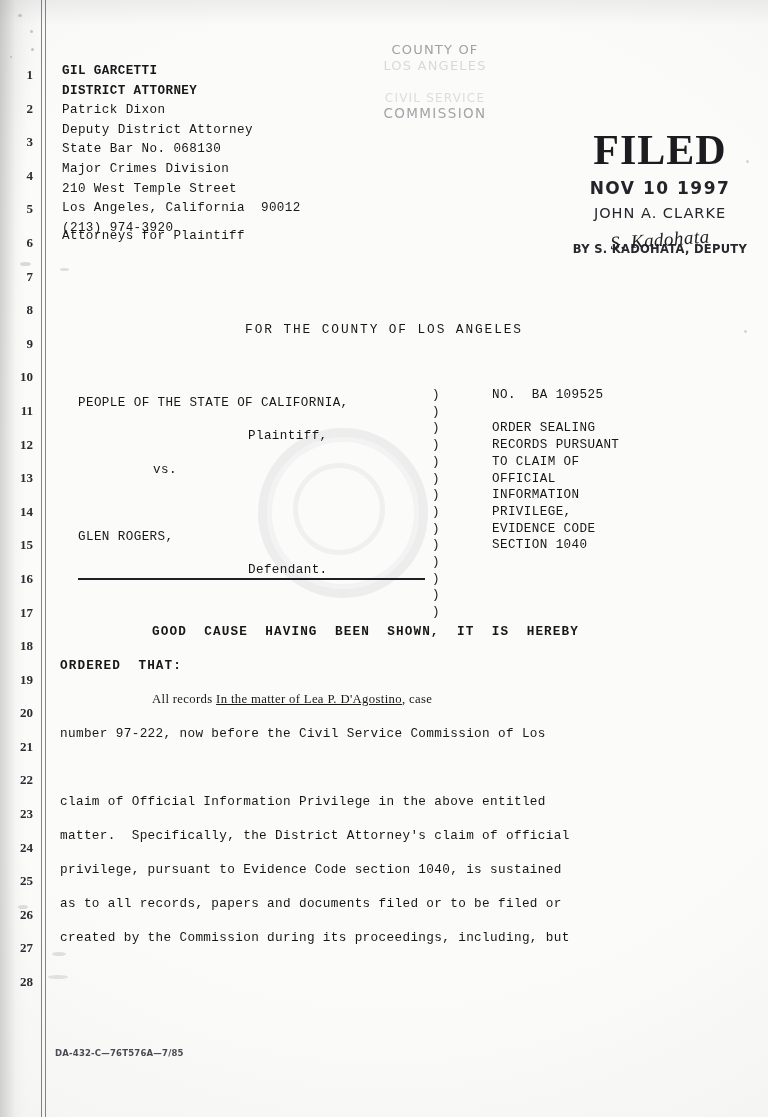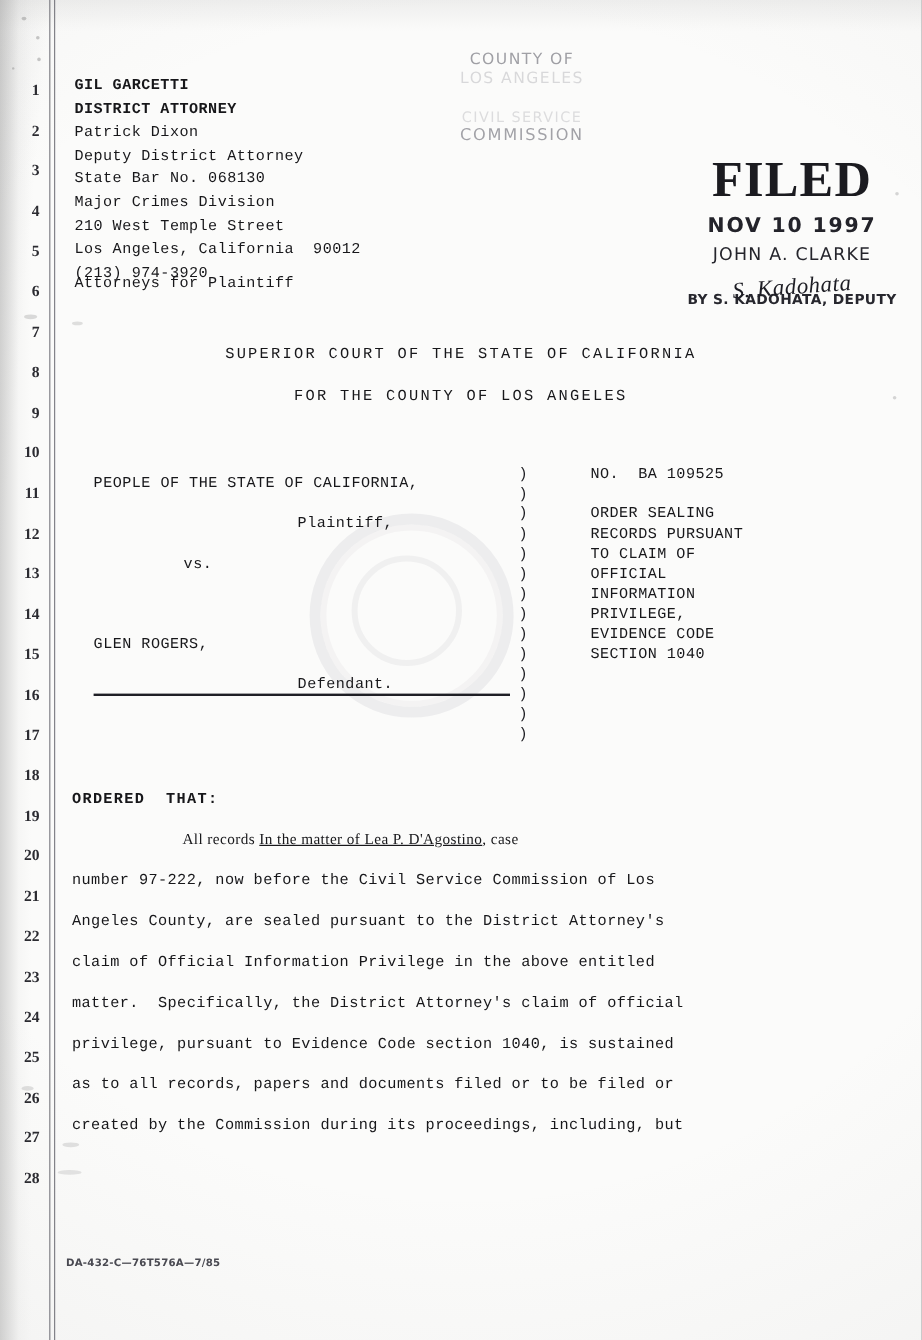--- a/index.html
+++ b/index.html
@@ -330,21 +330,20 @@
   </div>
 
   <div class="filed-wrap">
     <div class="filed">FILED</div>
     <div class="filed-date">NOV 10 1997</div>
     <div class="filed-clerk">JOHN A. CLARKE</div>
     <div class="sig">S. Kadohata</div>
     <div class="filed-by">BY S. KADOHATA, DEPUTY</div>
   </div>
 
-  <div class="court l1">SUPERIOR COURT OF THE STATE OF CALIFORNIA</div>
   <div class="court l2">FOR THE COUNTY OF LOS ANGELES</div>
 
   <div class="seal"></div>
 
   <div class="cap-left"><span>PEOPLE OF THE STATE OF CALIFORNIA,</span>
 <span style="display:inline-block;width:170px;"></span><span>Plaintiff,</span>
 <span style="display:inline-block;width:75px;"></span><span>vs.</span>
 
 <span>GLEN ROGERS,</span>
 <span style="display:inline-block;width:170px;"></span><span>Defendant.</span></div>
@@ -370,26 +369,26 @@
 <span>RECORDS PURSUANT</span>
 <span>TO CLAIM OF</span>
 <span>OFFICIAL</span>
 <span>INFORMATION</span>
 <span>PRIVILEGE,</span>
 <span>EVIDENCE CODE</span>
 <span>SECTION 1040</span></div>
 
   <div class="cap-rule"></div>
 
+  <div class="body-line b-bold" style="top:624px;left:152px;">GOOD  CAUSE  HAVING  BEEN  SHOWN,  IT  IS  HEREBY</div>
   <div class="body-line b-bold" style="top:658px;text-align:center;">ORDERED  THAT:</div>
 
   <div class="body-line" style="top:692px;left:152px;font-family:Liberation Serif, serif;"><span>All records </span><span class="u">In the matter of Lea P. D'Agostino</span><span>, case</span></div>
 
   <div class="body-line" style="top:726px;">number 97-222, now before the Civil Service Commission of Los</div>
-  <div class="body-line" style="top:760px;">Angeles County, are sealed pursuant to the District Attorney's</div>
   <div class="body-line" style="top:828px;">matter.  Specifically, the District Attorney's claim of official</div>
   <div class="body-line" style="top:794px;">claim of Official Information Privilege in the above entitled</div>
   <div class="body-line" style="top:862px;">privilege, pursuant to Evidence Code section 1040, is sustained</div>
   <div class="body-line" style="top:896px;">as to all records, papers and documents filed or to be filed or</div>
   <div class="body-line" style="top:930px;">created by the Commission during its proceedings, including, but</div>
 
   <div class="footer">DA-432-C—76T576A—7/85</div>
 
 </div>
 

